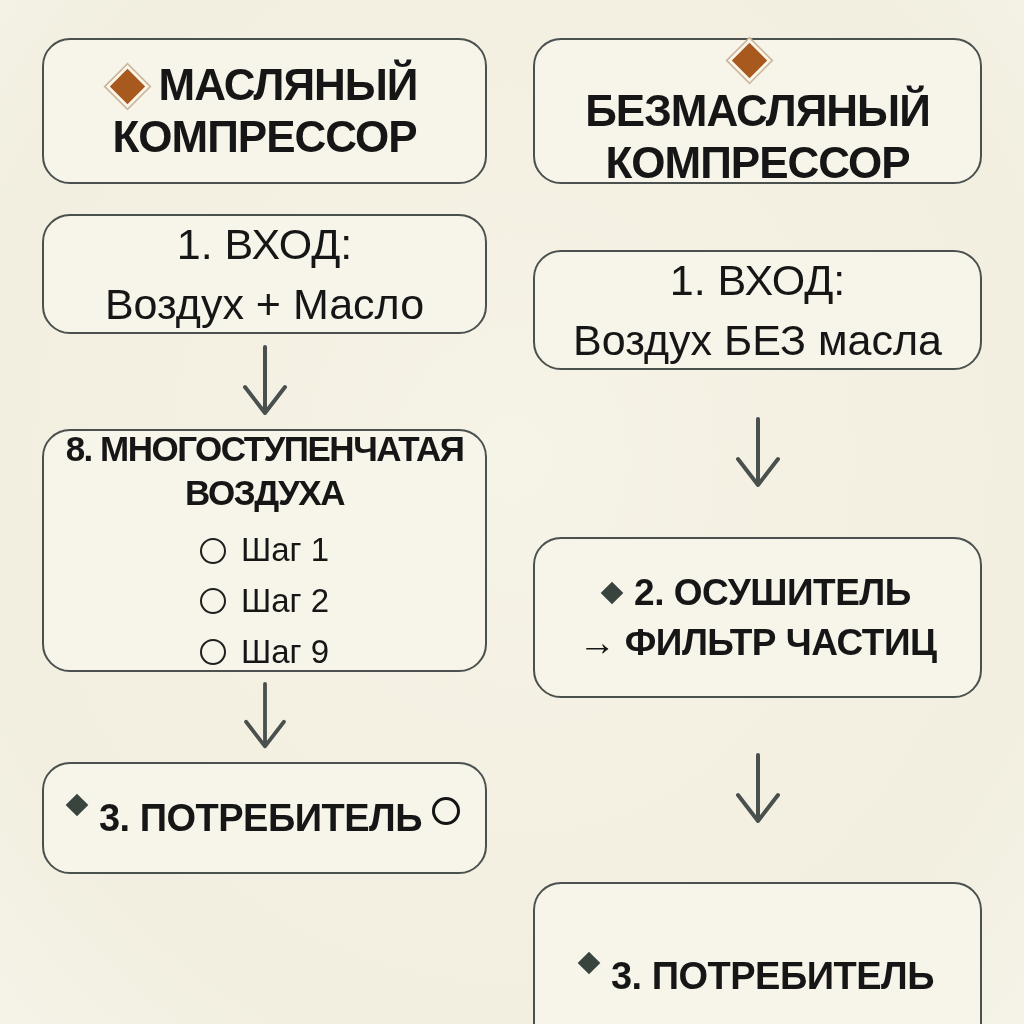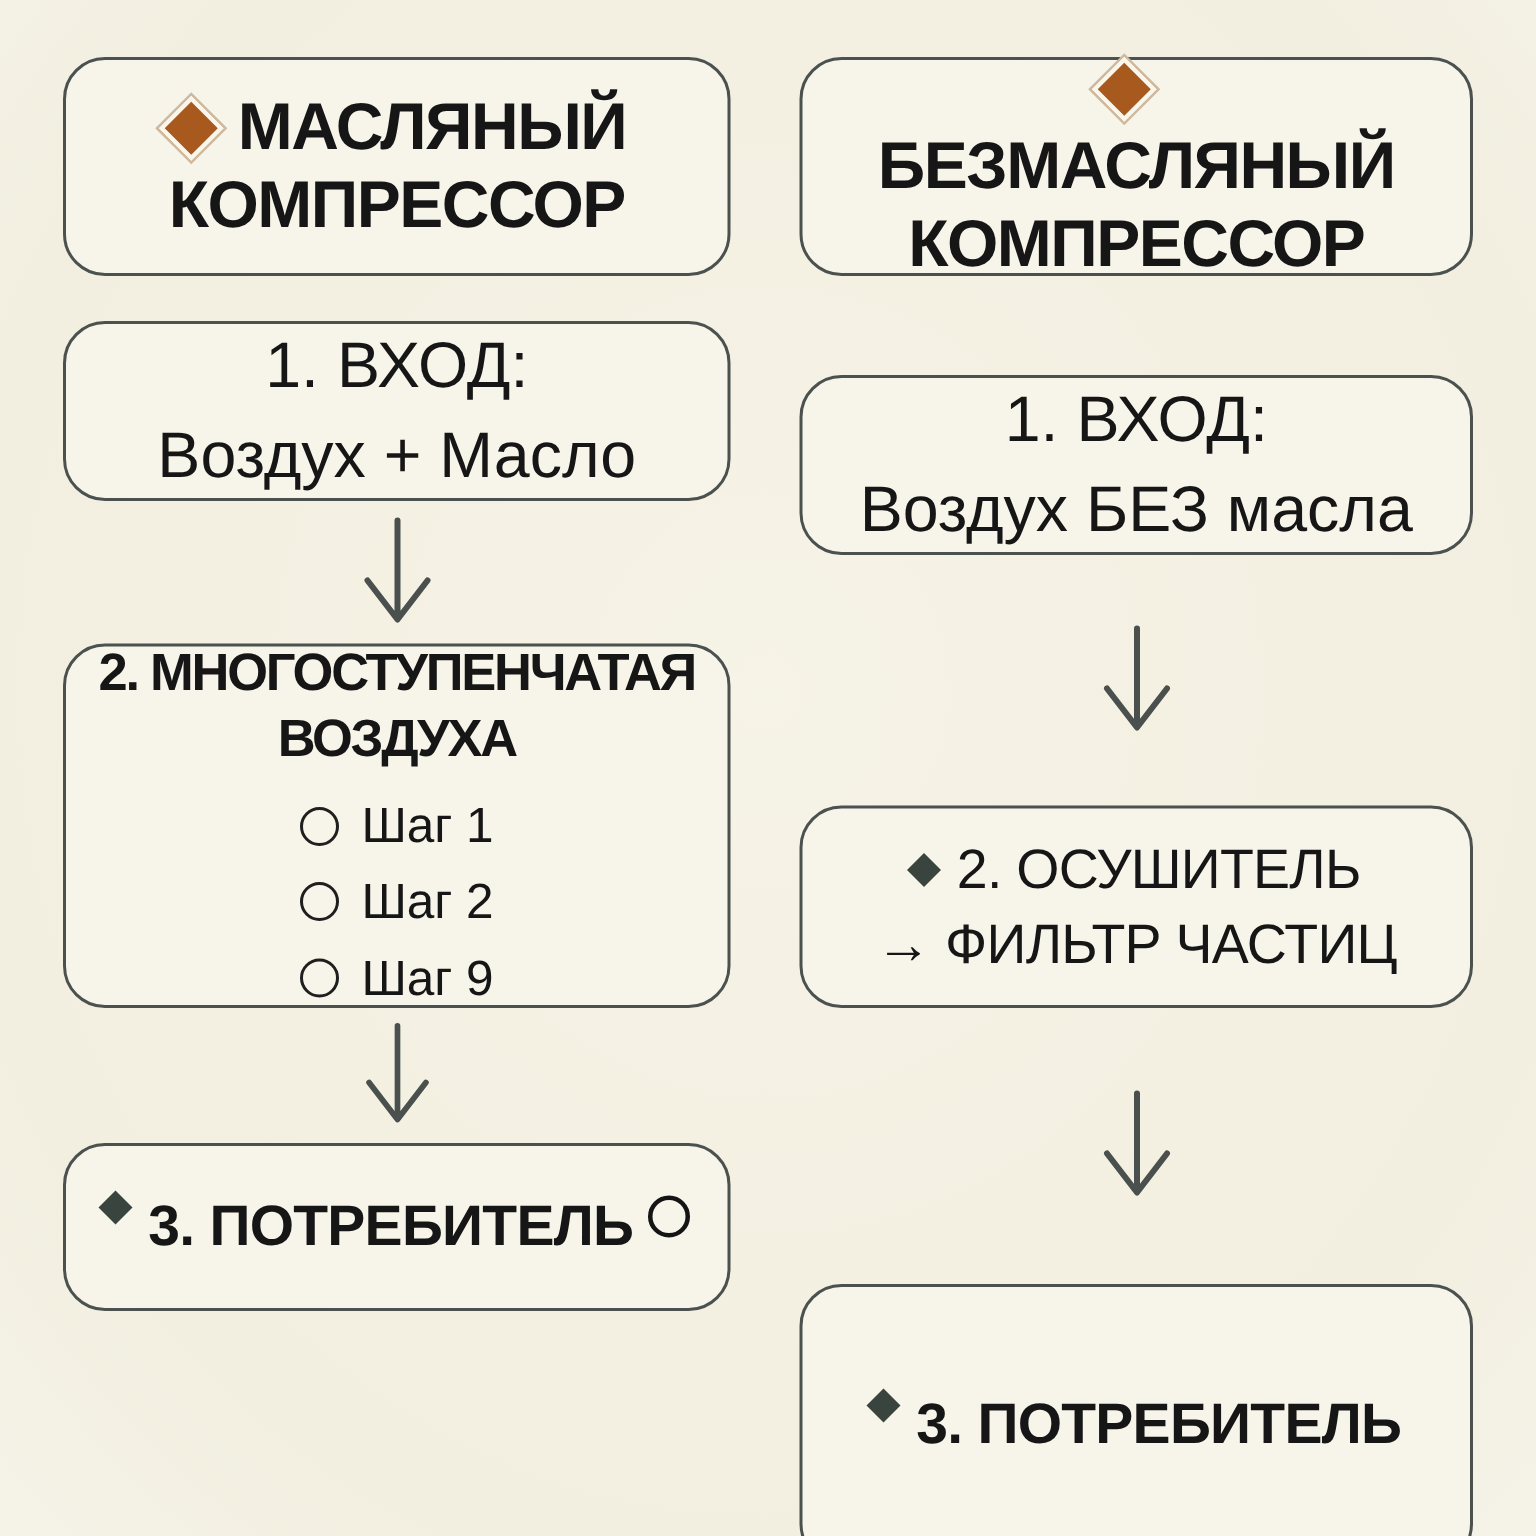--- a/index.html
+++ b/index.html
@@ -43,21 +43,21 @@
     background:#f7f4e9;
     display:flex;flex-direction:column;align-items:center;justify-content:center;
     text-align:center;
   }
   .header-box{height:146px;margin-bottom:30px;font-size:44px;font-weight:700;letter-spacing:-1px;line-height:1.18;}
   .header-inner{display:block;max-width:360px;}
   .input-box{height:120px;font-size:43px;line-height:1.4;justify-content:center;}
   .input-title{font-weight:400;}
   .input-value{font-weight:400;}
   .process-box-left{height:243px;}
-  .process-box-right{height:135px;font-size:37px;font-weight:400;letter-spacing:-0.5px;line-height:1.35;}
+  .process-box-right{height:161px;font-size:37px;font-weight:700;letter-spacing:-0.5px;line-height:1.35;}
   .process-title{font-size:35px;font-weight:700;letter-spacing:-1.5px;line-height:1.25;margin-bottom:14px;}
   .consumer-box-left{height:112px;}
   .consumer-box-right{height:188px;}
   .consumer-line{display:flex;justify-content:center;font-size:38px;font-weight:700;letter-spacing:-0.5px;}
   
   .diamond-lg{
     display:inline-block;width:25px;height:25px;background:#a8591d;
     transform:rotate(45deg);
     border:3px solid #f9f6ec;
     box-shadow:0 0 0 1.5px #cdb9a0;
@@ -108,21 +108,21 @@
       </div>
 
       <div class="arrow-cell arrow-1">
         <svg class="arrow-svg" width="58" height="76" viewBox="0 0 58 76">
           <path d="M29 3 L29 64 M9 43 L29 69 L49 43" fill="none" stroke="#49504d" stroke-width="4" stroke-linecap="round" stroke-linejoin="round"></path>
         </svg>
       </div>
 
       <div class="box process-box-left">
         <div class="process-title">
-          <div>2. МНОГОСТУПЕНЧАТАЯ</div>
+          <div>8. МНОГОСТУПЕНЧАТАЯ</div>
           <div>ВОЗДУХА</div>
         </div>
         <div class="steps">
           <div class="step-row">
             <span class="circle-bullet"></span>
             <span>Шаг 1</span>
           </div>
           <div class="step-row">
             <span class="circle-bullet"></span>
             <span>Шаг 2</span>

